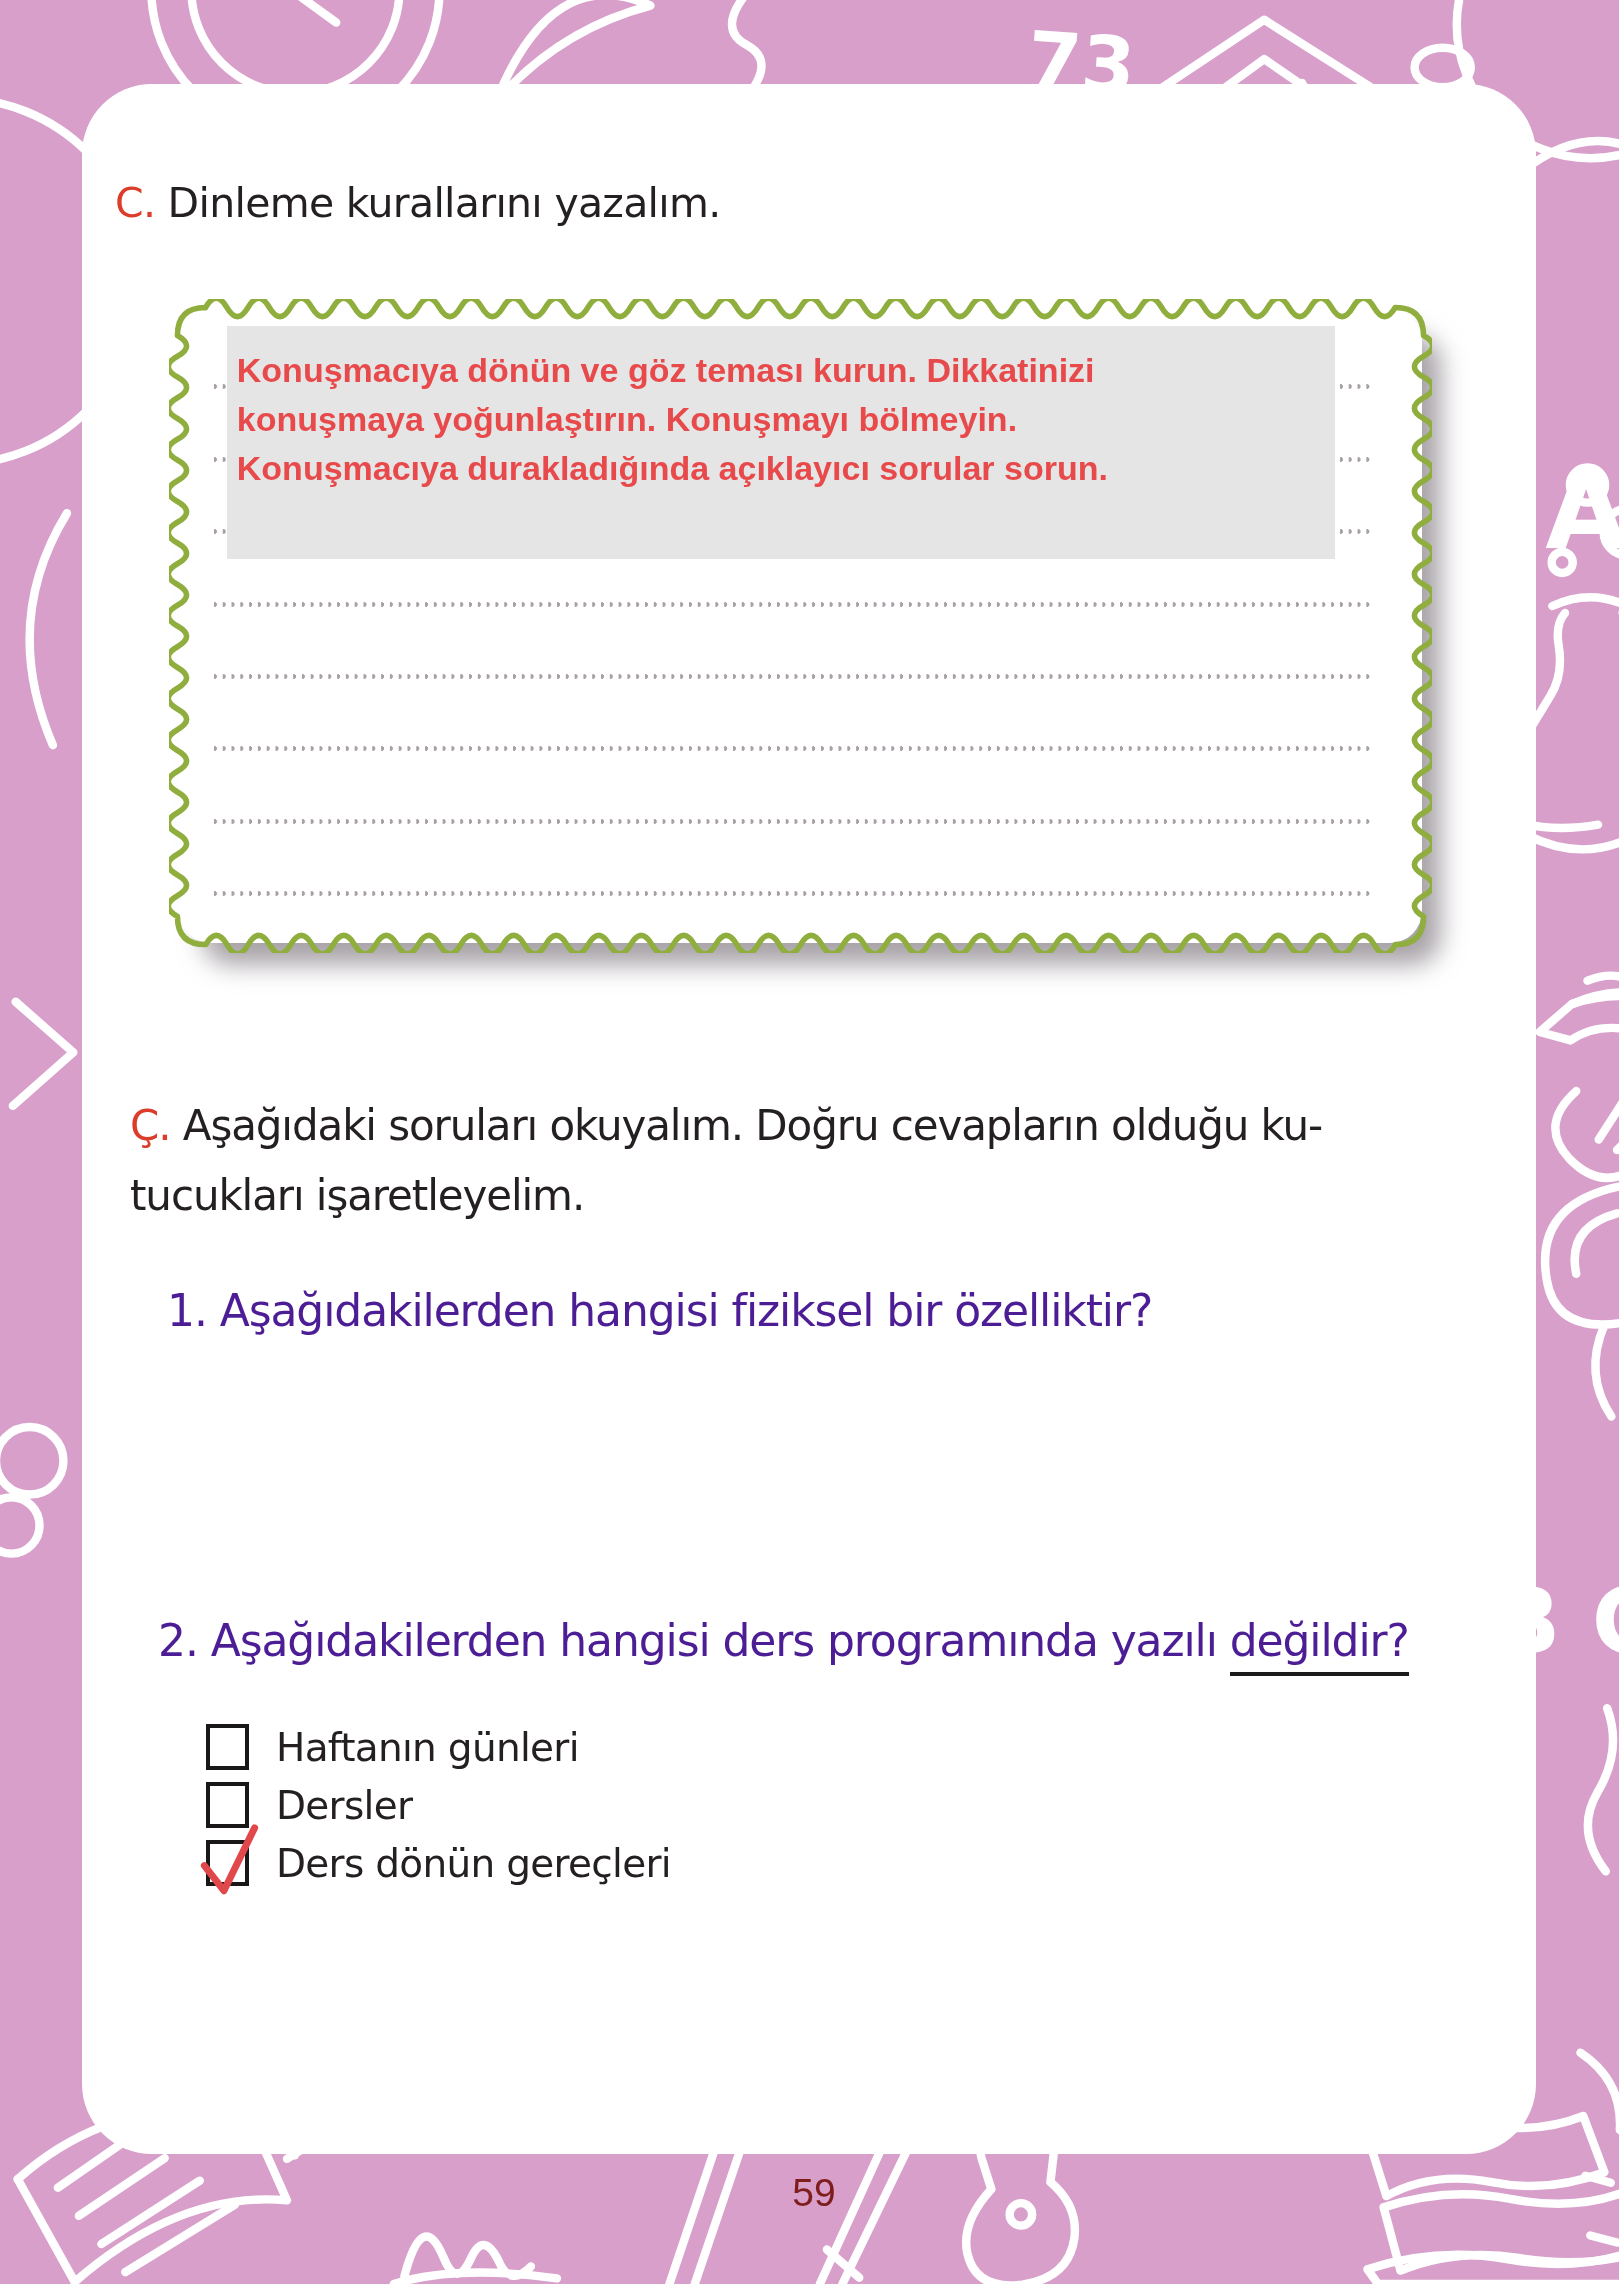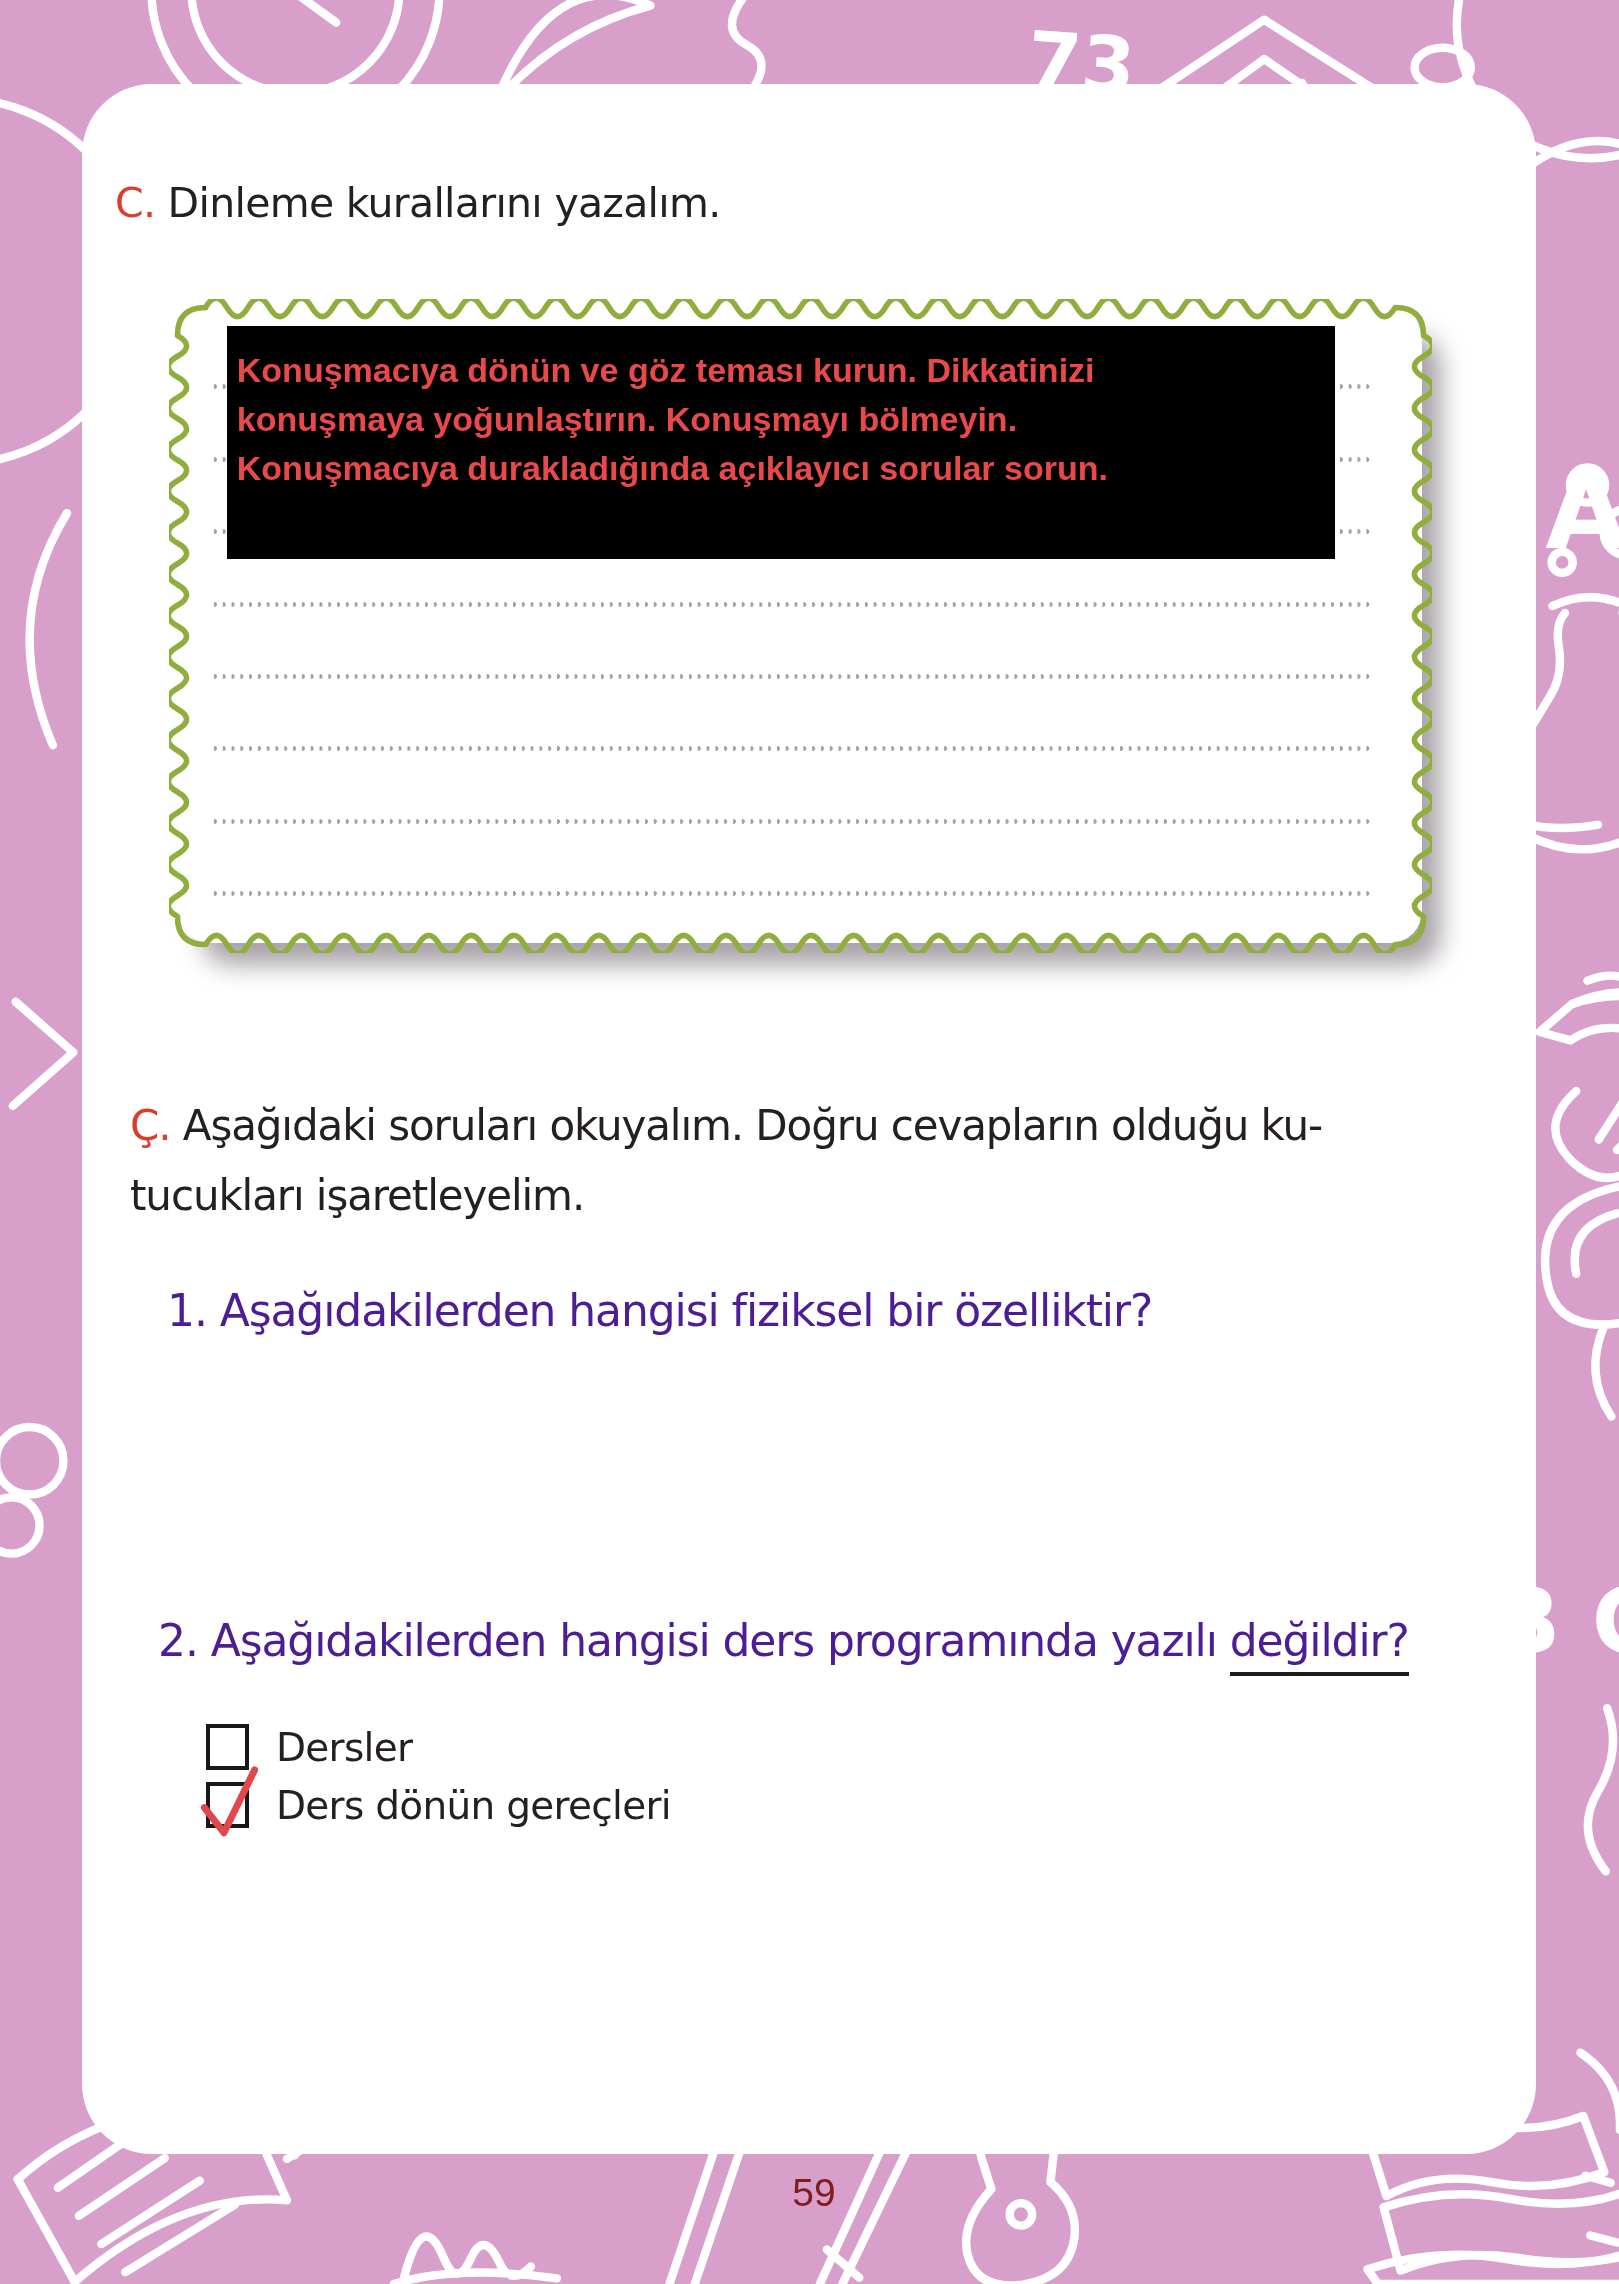--- a/index.html
+++ b/index.html
@@ -40,21 +40,21 @@
     box-shadow:21px 24px 25px -2.8px rgba(122,113,121,0.65);
   }
   .answer-box svg.squiggle{position:absolute;left:0;top:0;}
   .dotline{
     position:absolute;left:42px;width:1161px;height:7px;
     background-image:radial-gradient(2.4px 3.2px at 4.2px 3.5px,#a8a0a6 70%,rgba(0,0,0,0) 72%);
     background-size:8.8px 7px;background-repeat:repeat-x;
   }
   .box-text{
     position:absolute;left:58px;top:27px;width:1108px;height:233px;
-    background:#000000;
+    background:#e5e5e5;
     padding:19.7px 0 0 9.8px;box-sizing:border-box;
     font-family:"Liberation Sans","DejaVu Sans",sans-serif;
     font-weight:bold;font-size:34px;line-height:49px;color:#e84a4b;
   }
 
   
   .instruction{
     position:absolute;left:130px;top:1091px;width:1406px;
     font-size:42px;letter-spacing:-1.1px;line-height:70px;color:#241f20;
   }
@@ -244,20 +244,24 @@
 
     <div class="question q2">
       <span>2.</span>
       <span>Aşağıdakilerden hangisi ders programında yazılı </span>
       <span class="underlined">değildir?</span>
     </div>
 
     <div class="options opts-q2">
       <div class="opt-row">
         <span class="checkbox"></span>
+        <span class="opt-label">Haftanın günleri</span>
+      </div>
+      <div class="opt-row">
+        <span class="checkbox"></span>
         <span class="opt-label">Dersler</span>
       </div>
       <div class="opt-row">
         <span class="checkbox">
           <svg class="check" width="67" height="82" viewBox="0 0 96 116">
             <path d="M12,66 L40,102 L84,12" fill="none" stroke="#e0484c" stroke-width="10" stroke-linecap="round" stroke-linejoin="round"></path>
           </svg>
         </span>
         <span class="opt-label">Ders dönün gereçleri</span>
       </div>

